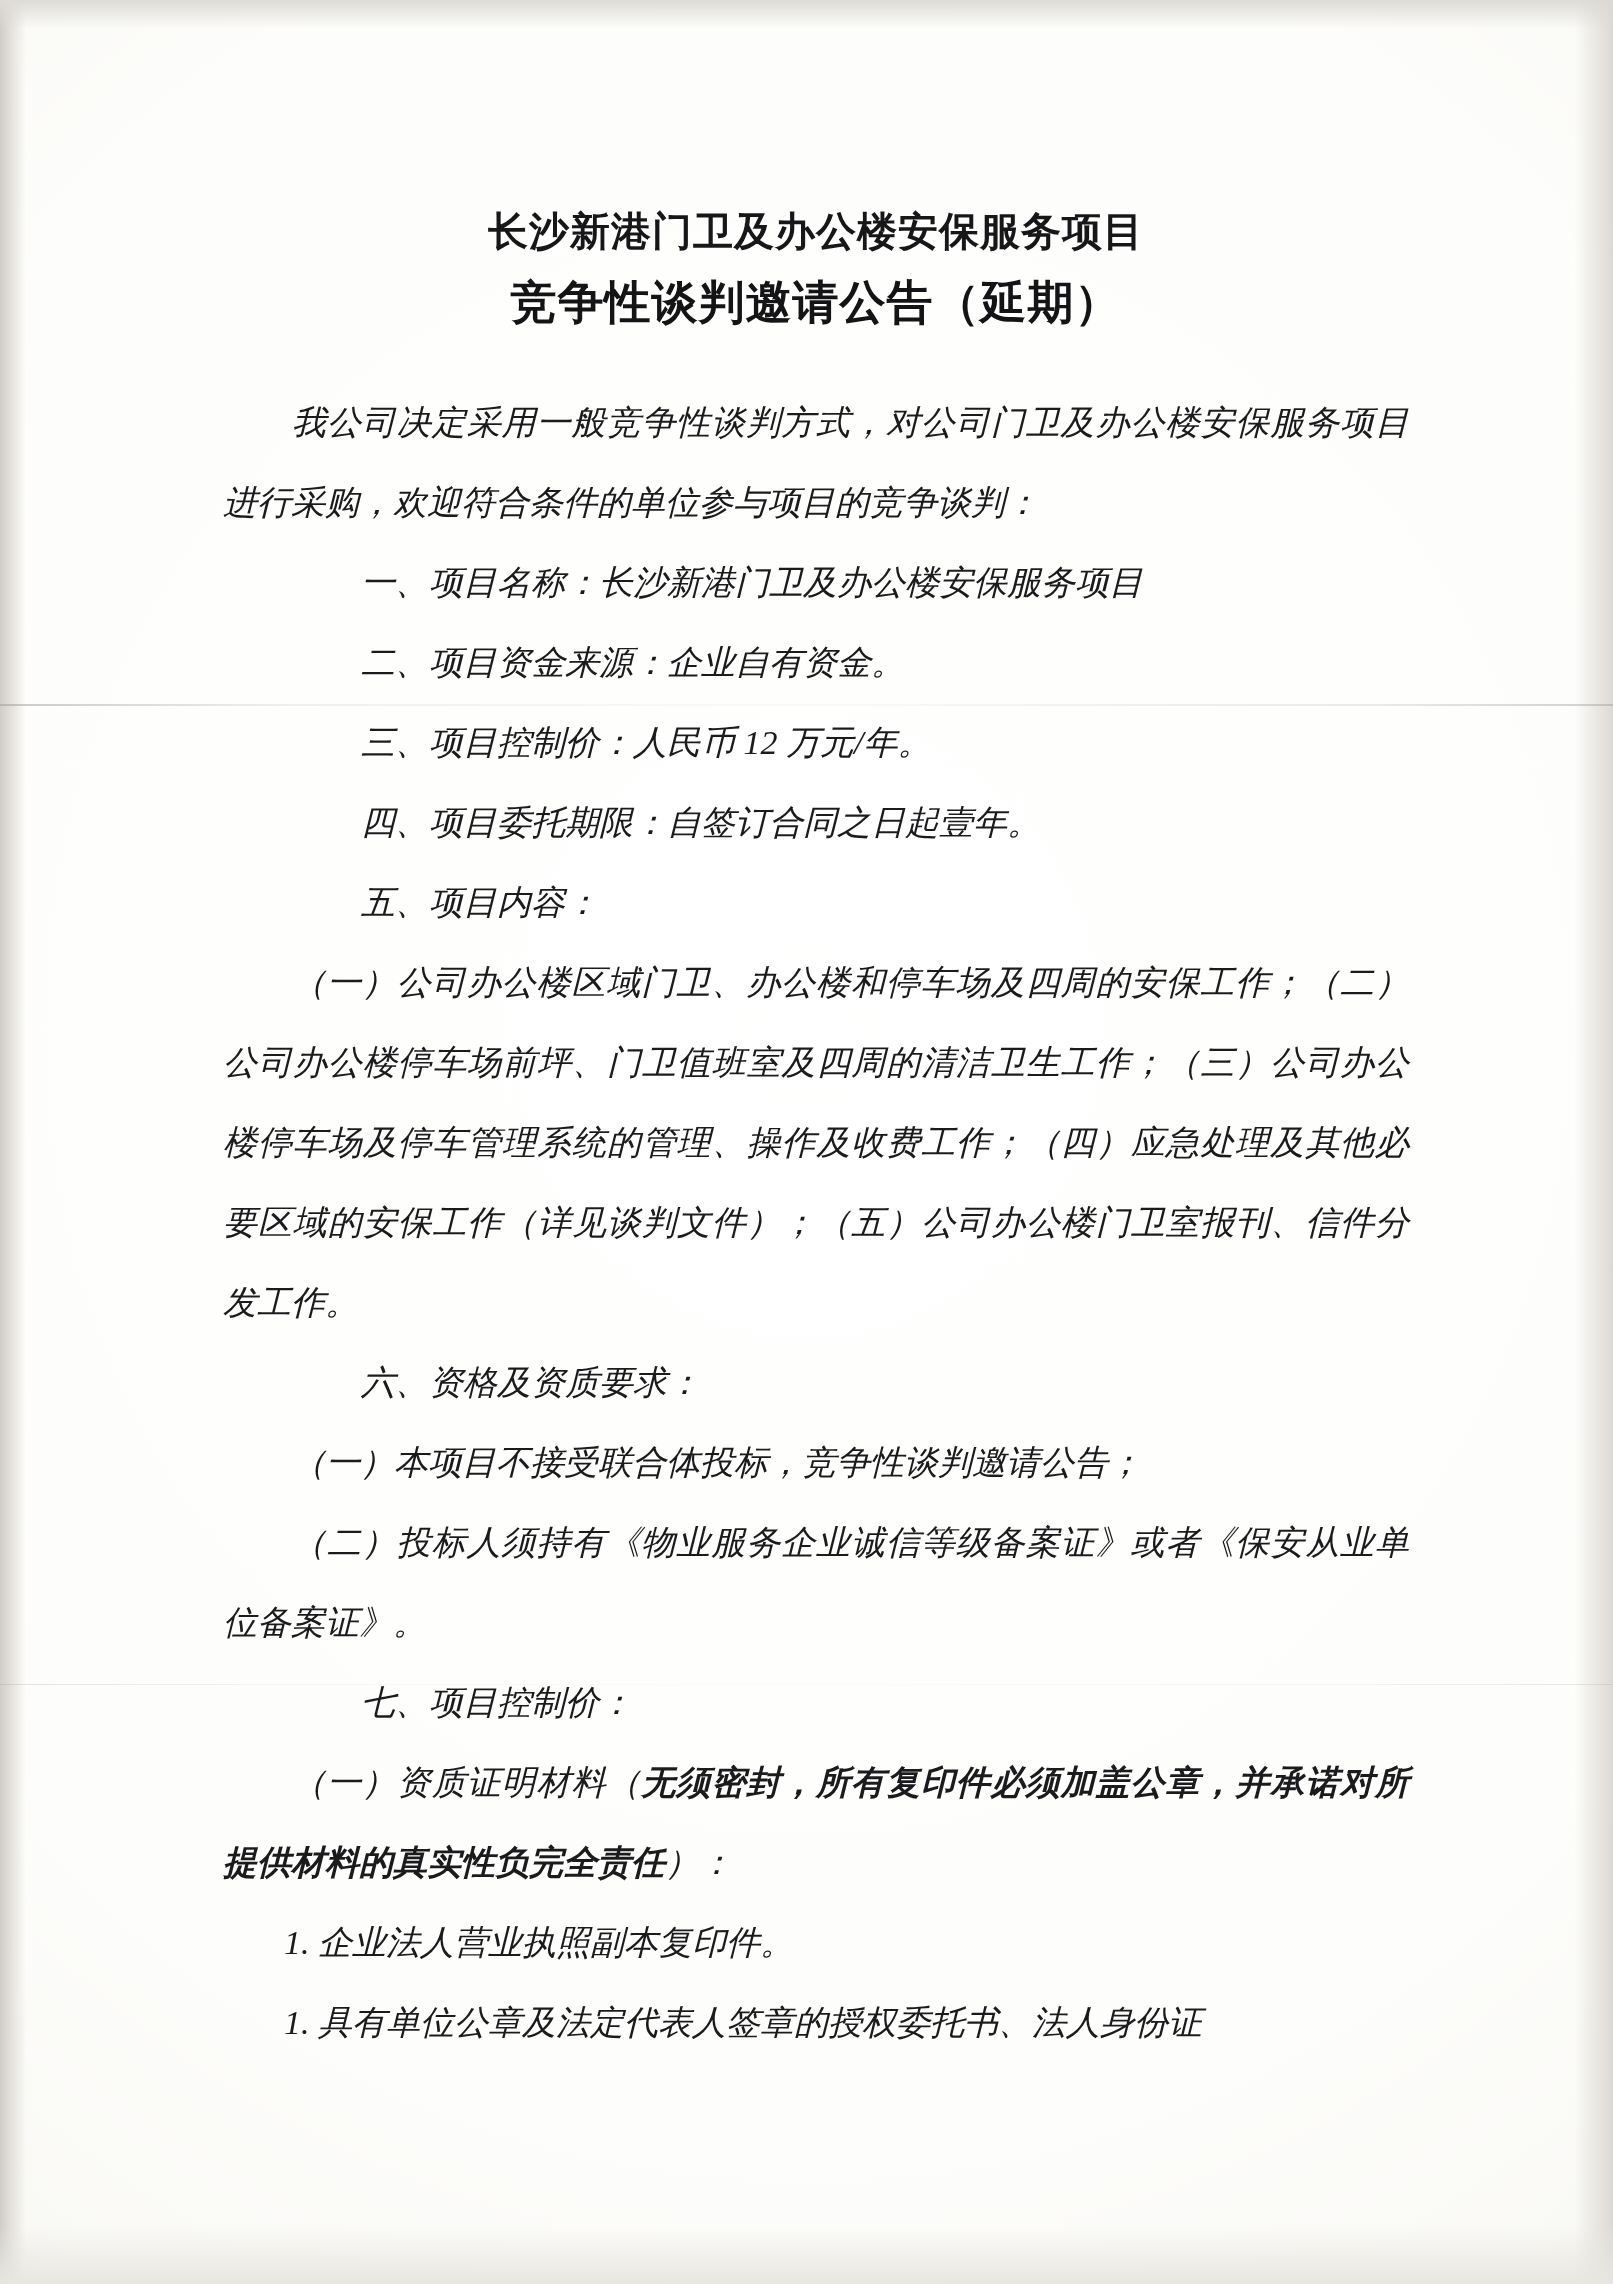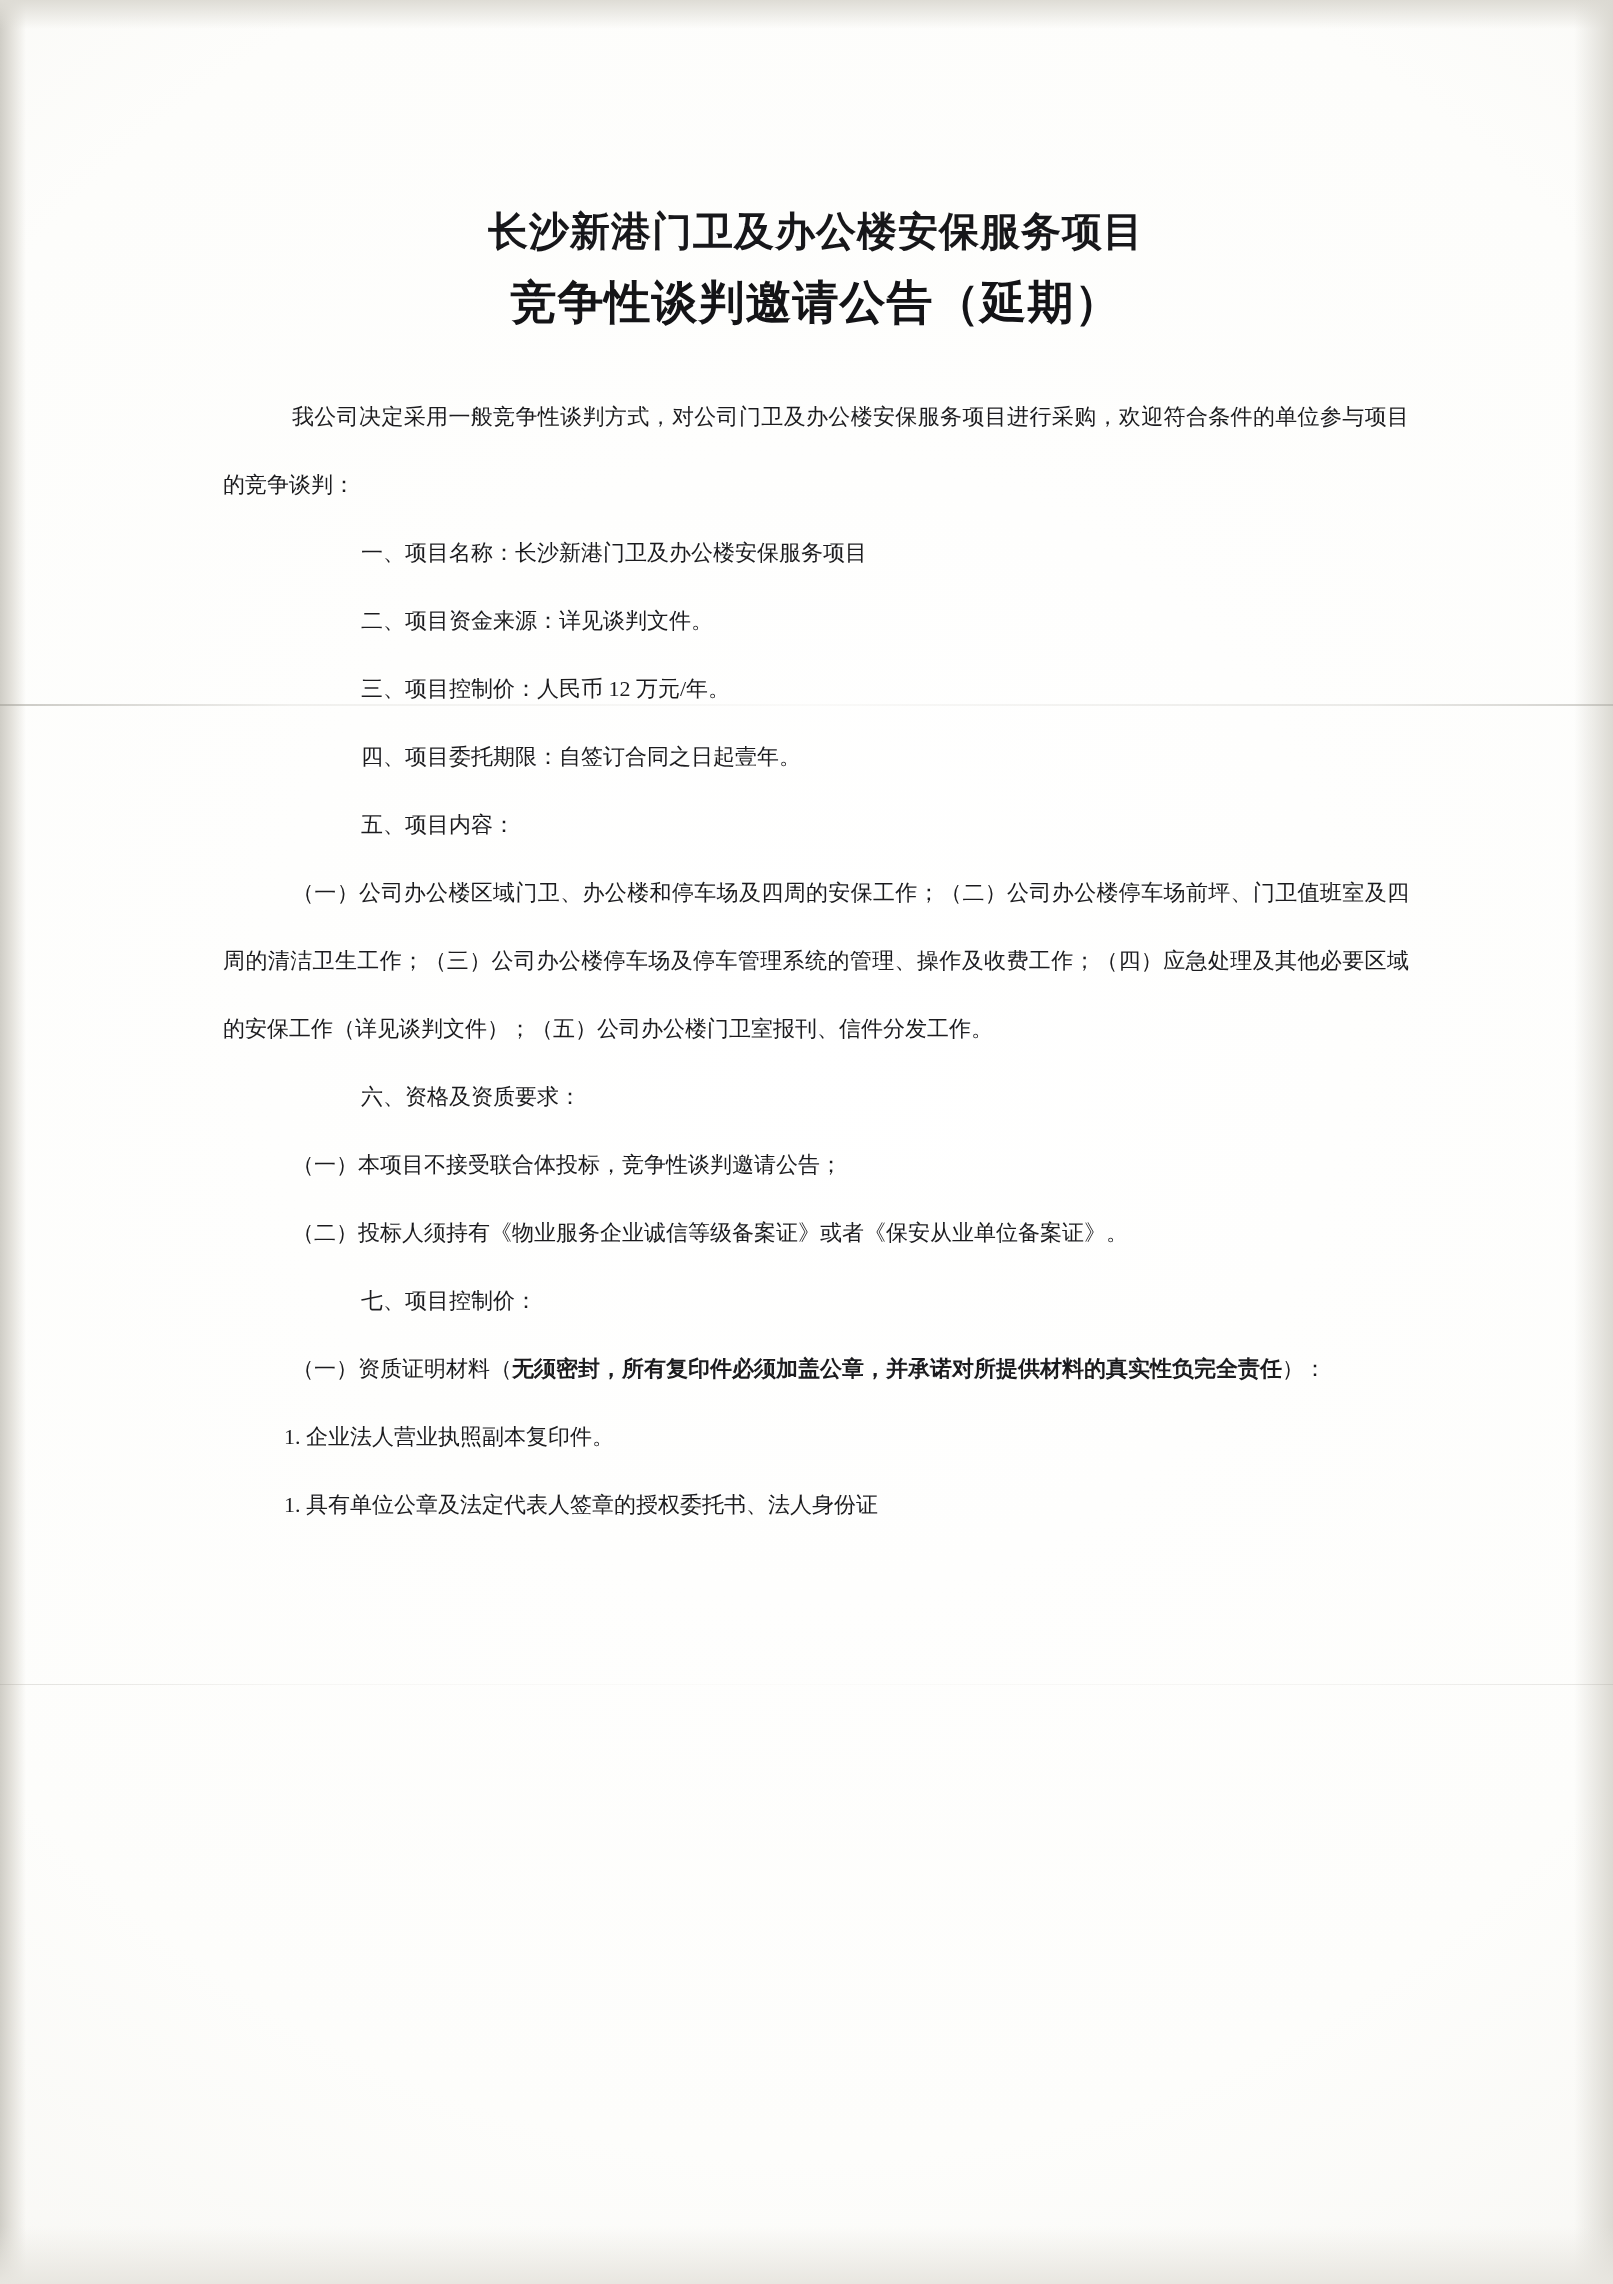--- a/index.html
+++ b/index.html
@@ -89,25 +89,26 @@
     font-weight: bold;
     font-size: 46px;
     letter-spacing: 1px;
     color: #141417;
     line-height: 1.4;
     margin-top: 14px;
   }
 
   .body-block {
     margin-top: 49px;
-    font-size: 22px;
-    line-height: 68px;
+    font-size: 34px;
+    line-height: 80px;
     color: #1b1b1e;
     text-align: justify;
     text-justify: inter-ideograph;
+    font-style: italic;
   }
   p {
     margin: 0;
   }
   .indent2 { text-indent: 69px; }
   .item {
     text-indent: 69px;
   }
   .item .num {
     display: inline-block;
@@ -140,21 +141,21 @@
     </div>
 
     <div class="body-block">
 
       <p class="indent2">我公司决定采用一般竞争性谈判方式，对公司门卫及办公楼安保服务项目进行采购，欢迎符合条件的单位参与项目的竞争谈判：</p>
 
       <p class="item">
         <span class="num">一、</span><span>项目名称：长沙新港门卫及办公楼安保服务项目</span>
       </p>
       <p class="item">
-        <span class="num">二、</span><span>项目资金来源：详见谈判文件。</span>
+        <span class="num">二、</span><span>项目资金来源：企业自有资金。</span>
       </p>
       <p class="item">
         <span class="num">三、</span><span>项目控制价：人民币 12 万元/年。</span>
       </p>
       <p class="item">
         <span class="num">四、</span><span>项目委托期限：自签订合同之日起壹年。</span>
       </p>
       <p class="item">
         <span class="num">五、</span><span>项目内容：</span>
       </p>

